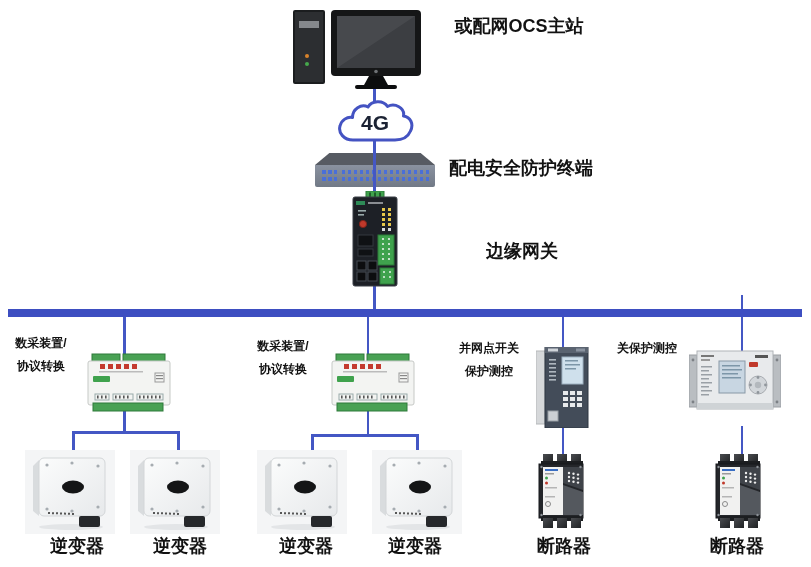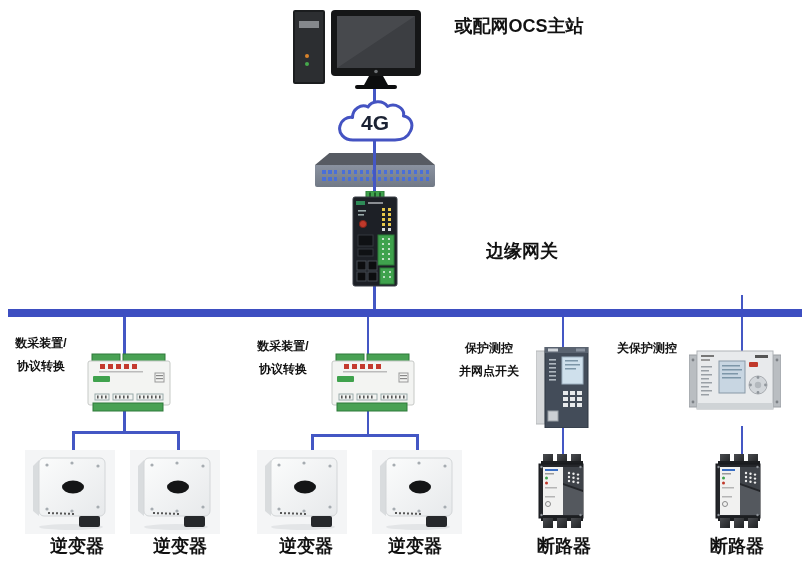--- a/index.html
+++ b/index.html
@@ -326,36 +326,37 @@
       <use href="#sym-breaker"></use>
     </svg>
   <svg class="dev" style="left:712px;top:452px;" width="52" height="78">
       <use href="#sym-breaker"></use>
     </svg>
 
   <div class="lbl lbl-18" style="left:429px;top:15px;width:180px;">
     <span class="ln">或配网OCS主站</span>
   </div>
 
+  <div class="lbl lbl-18" style="left:449px;top:157px;width:160px;text-align:left;"><span>配电安全防护终端</span></div>
 
   <div class="lbl lbl-18" style="left:486px;top:240px;width:90px;text-align:left;"><span>边缘网关</span></div>
 
   <div class="lbl lbl-17" style="left:0px;top:332px;width:82px;">
     <span class="ln">数采装置/</span>
     <span class="ln">协议转换</span>
   </div>
 
   <div class="lbl lbl-17" style="left:242px;top:335px;width:82px;">
     <span class="ln">数采装置/</span>
     <span class="ln">协议转换</span>
   </div>
 
   <div class="lbl lbl-17" style="left:443px;top:337px;width:92px;">
+    <span class="ln">并网点开关</span>
     <span class="ln">保护测控</span>
-    <span class="ln">并网点开关</span>
   </div>
 
   <div class="lbl lbl-17" style="left:592px;top:337px;width:110px;">
     <span class="ln">关保护测控</span>
   </div>
 
   <div class="lbl lbl-18" style="left:32px;top:535px;width:90px;"><span>逆变器</span></div>
   <div class="lbl lbl-18" style="left:135px;top:535px;width:90px;"><span>逆变器</span></div>
   <div class="lbl lbl-18" style="left:261px;top:535px;width:90px;"><span>逆变器</span></div>
   <div class="lbl lbl-18" style="left:370px;top:535px;width:90px;"><span>逆变器</span></div>

